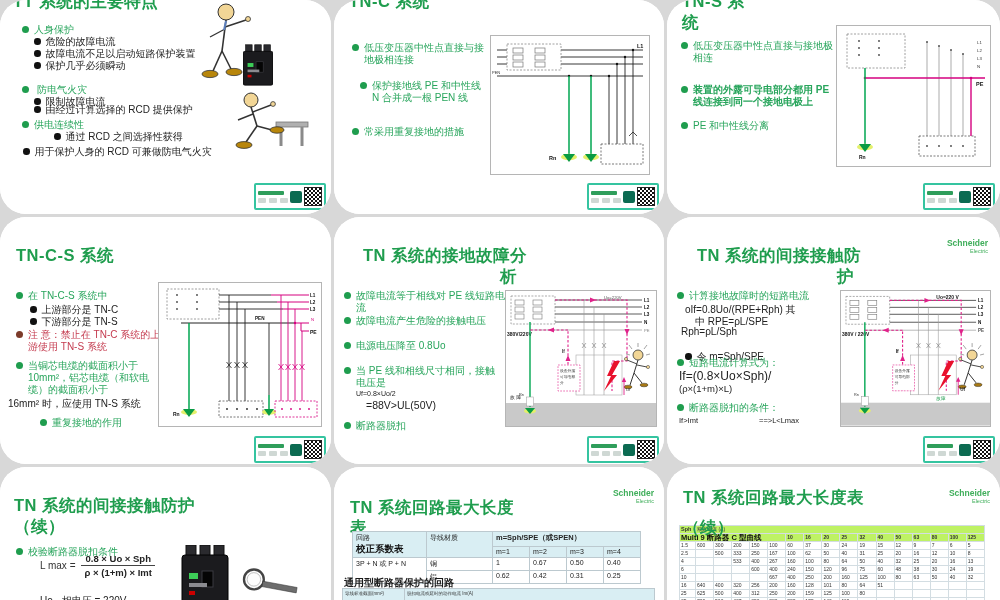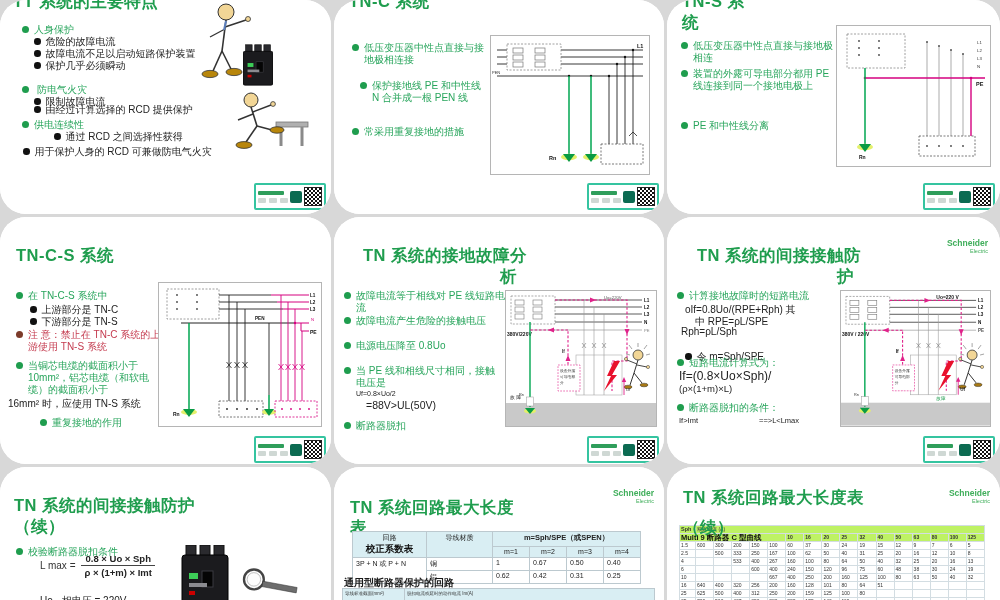--- a/index.html
+++ b/index.html
@@ -32,21 +32,21 @@
 .qrr{display:flex;gap:3px;}
 .qrr i{display:block;width:8px;height:5px;background:#cfd8d4;border-radius:1px;}
 .qrsq{width:12px;height:12px;background:#0c6b52;border-radius:2px;}
 .qrc{width:19px;height:19px;border:1px solid #222;
  background-image:linear-gradient(45deg,#111 25%,transparent 25%,transparent 75%,#111 75%),
                   linear-gradient(45deg,#111 25%,#fff 25%,#fff 75%,#111 75%);
  background-size:4px 4px;background-position:0 0,2px 2px;}
 table{border-collapse:collapse;table-layout:fixed;}
 .t8{position:absolute;font-size:7px;color:#222;width:288px;}
 .t8 td{border:1px solid #bcc9cf;padding:1px 3px;text-align:left;vertical-align:top;}
-.t8 thead td{background:#d9eef3;text-align:center;}
+.t8 thead td{background:#d9eef3;}
 .t8 .big{font-size:9.5px;font-weight:bold;color:#111;}
 .t8 .mh{font-weight:bold;font-size:7.5px;}
 .sub8{position:absolute;font-weight:bold;font-size:10px;color:#1a1a1a;}
 .t2tab{position:absolute;font-size:4.5px;color:#333;width:312px;}
 .t2tab td{border:1px solid #bcc9cf;background:#d9eef3;padding:2px;height:20px;vertical-align:top;}
 .t9{position:absolute;font-size:5px;color:#333;width:306px;background:#fff;}
 .t9 td{border:1px solid #d3dde2;padding:0 1px;height:8px;line-height:7px;overflow:hidden;white-space:nowrap;}
 .t9 thead td{background:#bef264;}
 .t9 .curve{font-weight:bold;font-size:7.5px;color:#111;}
 .t9 .ch{font-weight:bold;}
@@ -227,21 +227,21 @@
     </section>
   </div>
 
   <div class="cell r1">
     <section class="slide">
       <h2 class="title" style="left:15px;top:27px;"><span>TN-S 系</span><br><span>统</span></h2>
       <div class="bl green" style="left:14px;top:76px;width:152px;">
           <span class="dot"></span>
           <span>低压变压器中性点直接与接地极相连</span>
         </div>
-      <div class="bl green" style="left:14px;top:104px;width:156px;">
+      <div class="bl green" style="left:14px;top:120px;width:156px;font-weight:bold;">
           <span class="dot"></span>
           <span>装置的外露可导电部分都用 PE 线连接到同一个接地电极上</span>
         </div>
       <div class="bl green" style="left:14px;top:156px;width:152px;">
           <span class="dot"></span>
           <span>PE 和中性线分离</span>
         </div>
 
       <div class="diag" style="left:169px;top:61px;width:155px;height:142px;">
         <svg width="153" height="140" viewBox="0 0 153 140">

